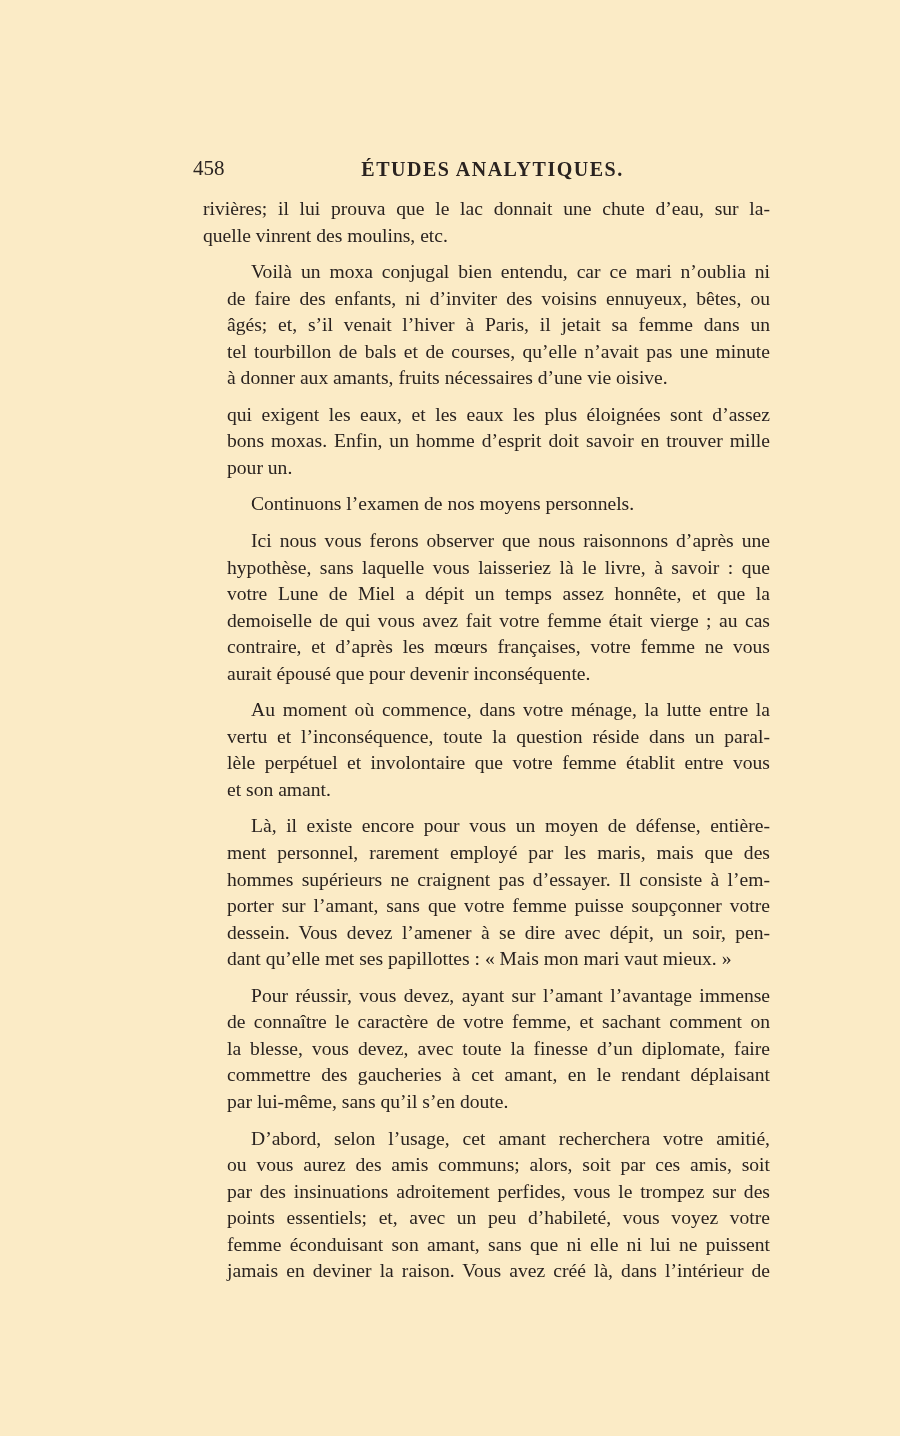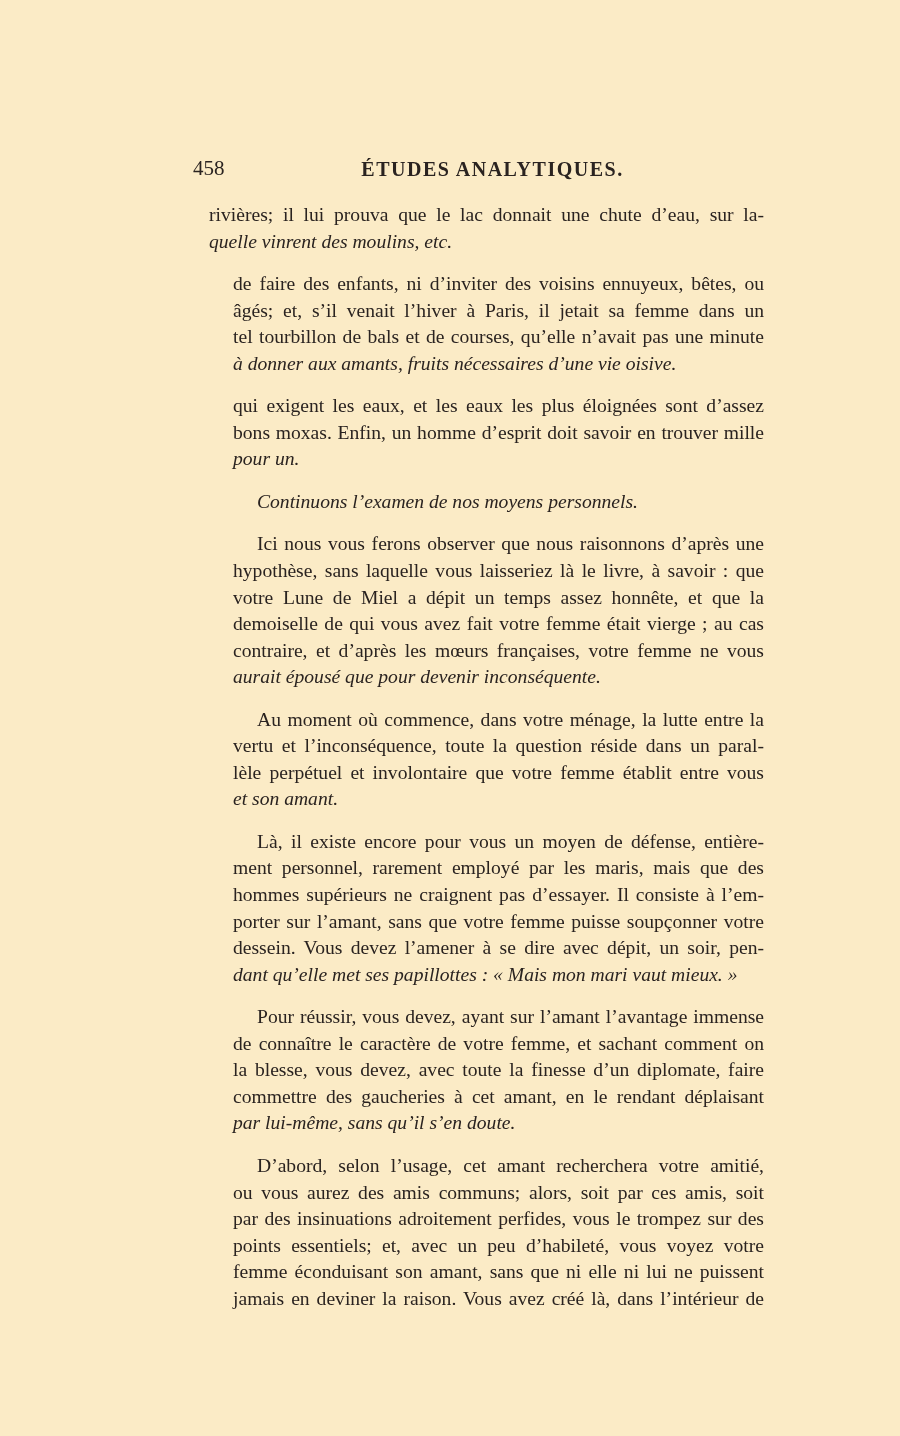--- a/index.html
+++ b/index.html
@@ -35,48 +35,49 @@
     font-weight: bold;
     padding-left: 12px;
   }
   .body-text {
     font-size: 19.6px;
     line-height: 26.55px;
     text-align: justify;
     margin-top: 0px;
   }
   .para {
-    margin: 16px;
+    margin: 10px;
     text-indent: 24px;
   }
   .para.cont { text-indent: 0; }
   .line {
     display: block;
     text-align: justify;
     text-align-last: justify;
     white-space: nowrap;
     overflow: hidden;
   }
-  .line.last { text-align-last: left; font-style: italic; }
+  .line.last { text-align-last: left; }
   .line.indent { padding-left: 24px; }
 </style>
 </head>
 <body>
 
 <div class="page">
   <div class="running-head">
     <span class="page-number">458</span>
     <span class="header-title">ÉTUDES ANALYTIQUES.</span>
   </div>
   <div class="body-text" id="body-text">
       <div class="para cont">
         <span class="line">rivières; il lui prouva que le lac donnait une chute d’eau, sur la-</span>
         <span class="line last">quelle vinrent des moulins, etc.</span>
       </div>
       <div class="para">
+        <span class="line indent">Voilà un moxa conjugal bien entendu, car ce mari n’oublia ni</span>
         <span class="line">de faire des enfants, ni d’inviter des voisins ennuyeux, bêtes, ou</span>
         <span class="line">âgés; et, s’il venait l’hiver à Paris, il jetait sa femme dans un</span>
         <span class="line">tel tourbillon de bals et de courses, qu’elle n’avait pas une minute</span>
         <span class="line last">à donner aux amants, fruits nécessaires d’une vie oisive.</span>
       </div>
       <div class="para">
         <span class="line">qui exigent les eaux, et les eaux les plus éloignées sont d’assez</span>
         <span class="line">bons moxas. Enfin, un homme d’esprit doit savoir en trouver mille</span>
         <span class="line last">pour un.</span>
       </div>

